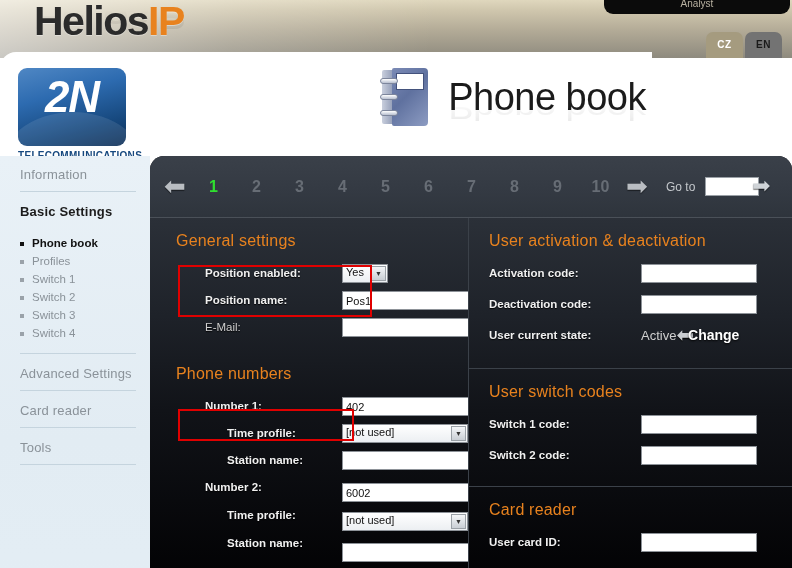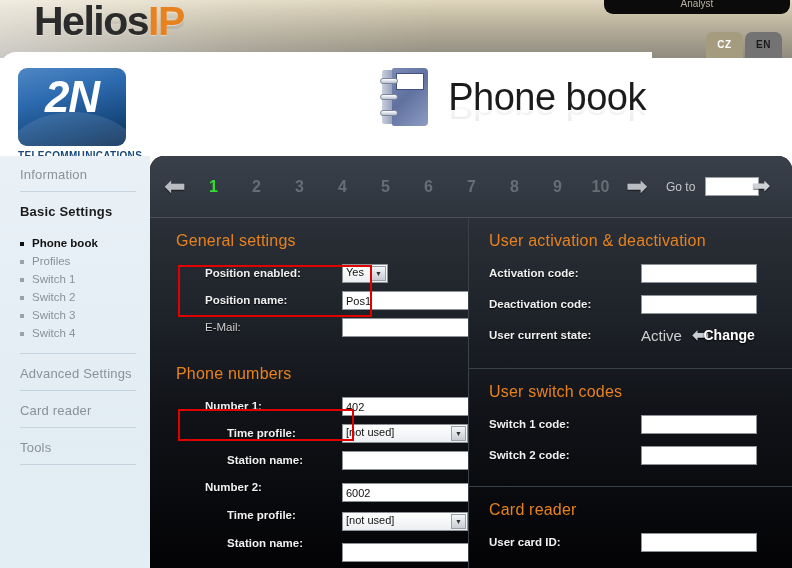--- a/index.html
+++ b/index.html
@@ -203,21 +203,21 @@
     position:absolute; right:1px; top:1px; width:15px; height:15px;
     background:linear-gradient(180deg,#f4f6f8,#c9ced4); border:1px solid #9aa0a6;
     display:flex; align-items:center; justify-content:center;
     font-size:7px; color:#333;
   }
   .rowlabel-w{ width:137px; flex:0 0 auto;margin-left:29px; }
   .rowlabel-w2{ width:152px; flex:0 0 auto; }
 
   .hsep{ height:1px; background:#3b4149; margin:10px 0 10px -20px; width:324px; }
 
-  .state-val{ font-size:15px; color:#cfcfcf; margin-right:10px; }
+  .state-val{ font-size:13px; color:#cfcfcf; margin-right:0; }
   #change-btn{ position:relative; display:inline-flex; align-items:center; cursor:pointer; }
   #change-btn .arr{ font-size:21px; line-height:16px; color:#c9ccd0; text-shadow:0 1px 1px #000; }
   #change-btn .lbl{
     font-size:14px; font-weight:bold; color:#ffffff; margin-left:-6px;
     text-shadow:0 1px 2px rgba(0,0,0,.9);
   }
 
   
   .annot{ position:absolute; border:2px solid #e00000; pointer-events:none; }
   #annot-general{ left:178px; top:265px; width:194px; height:52px; }

